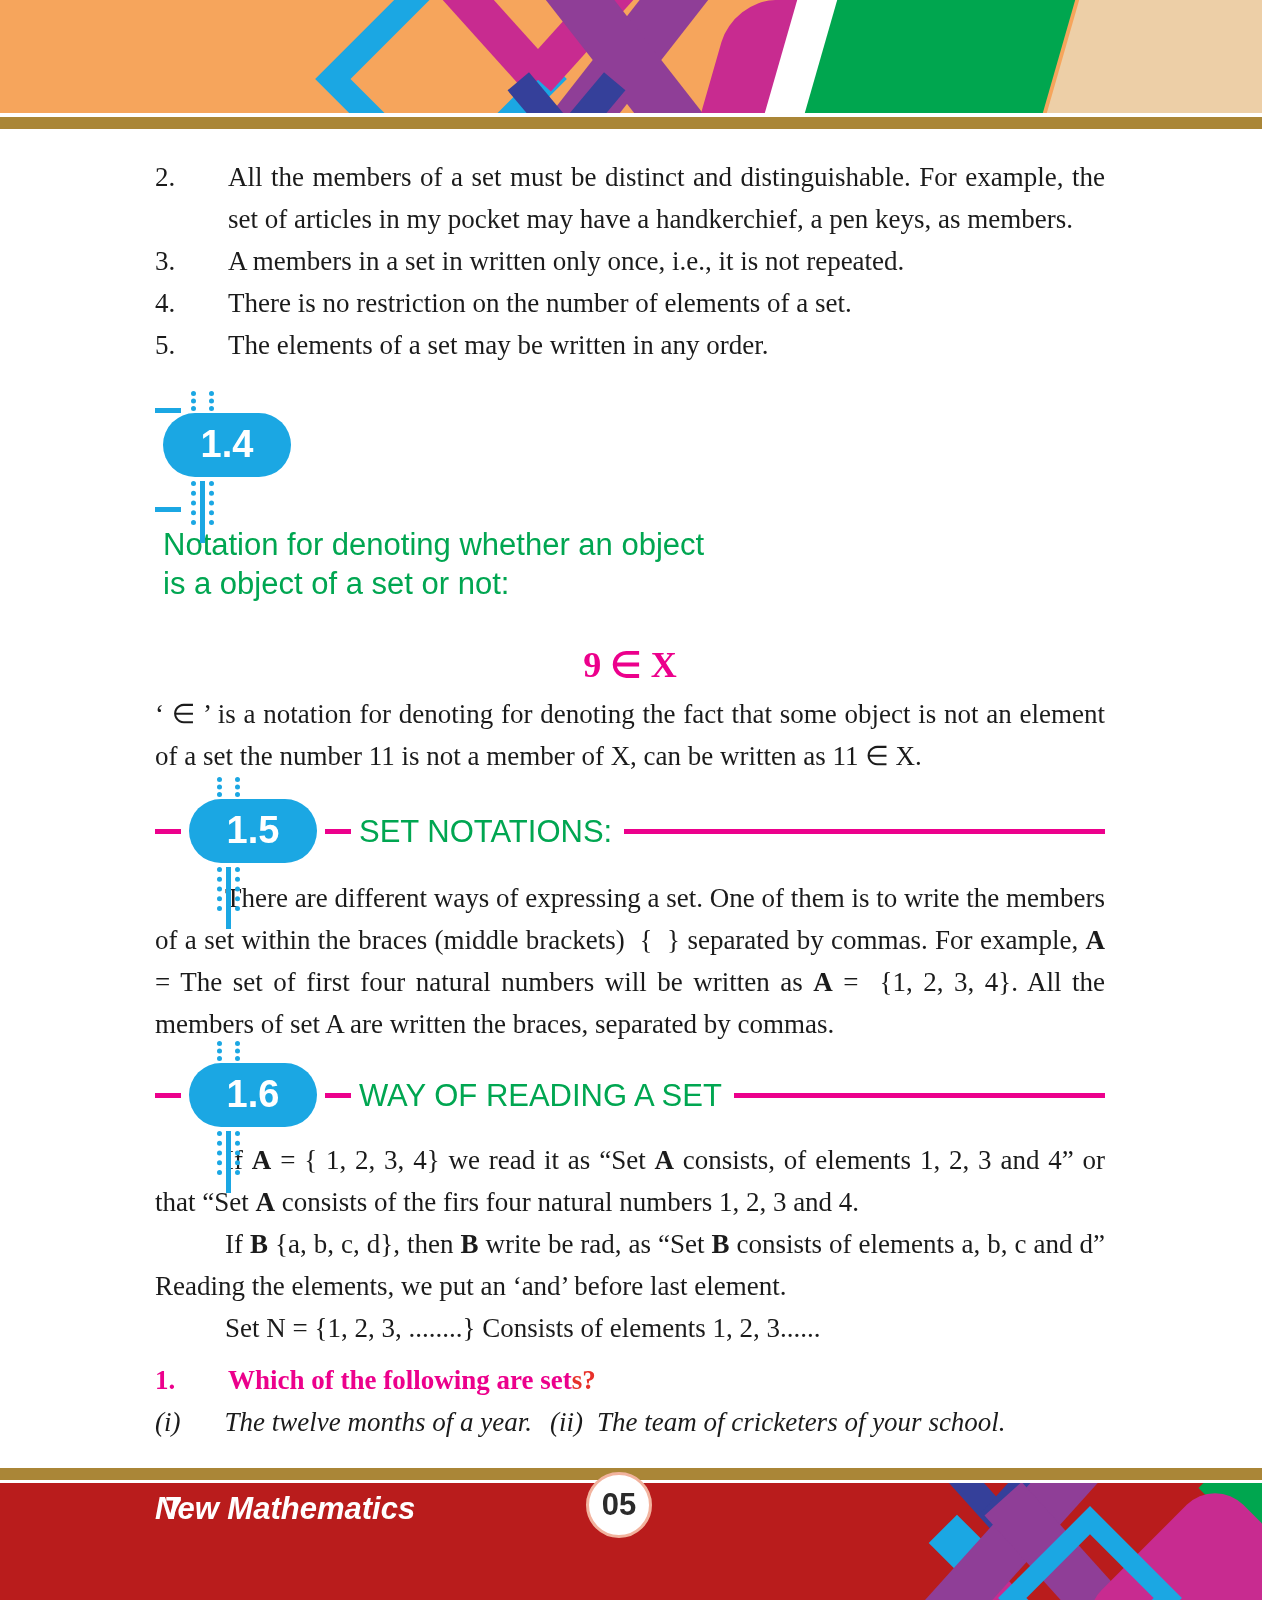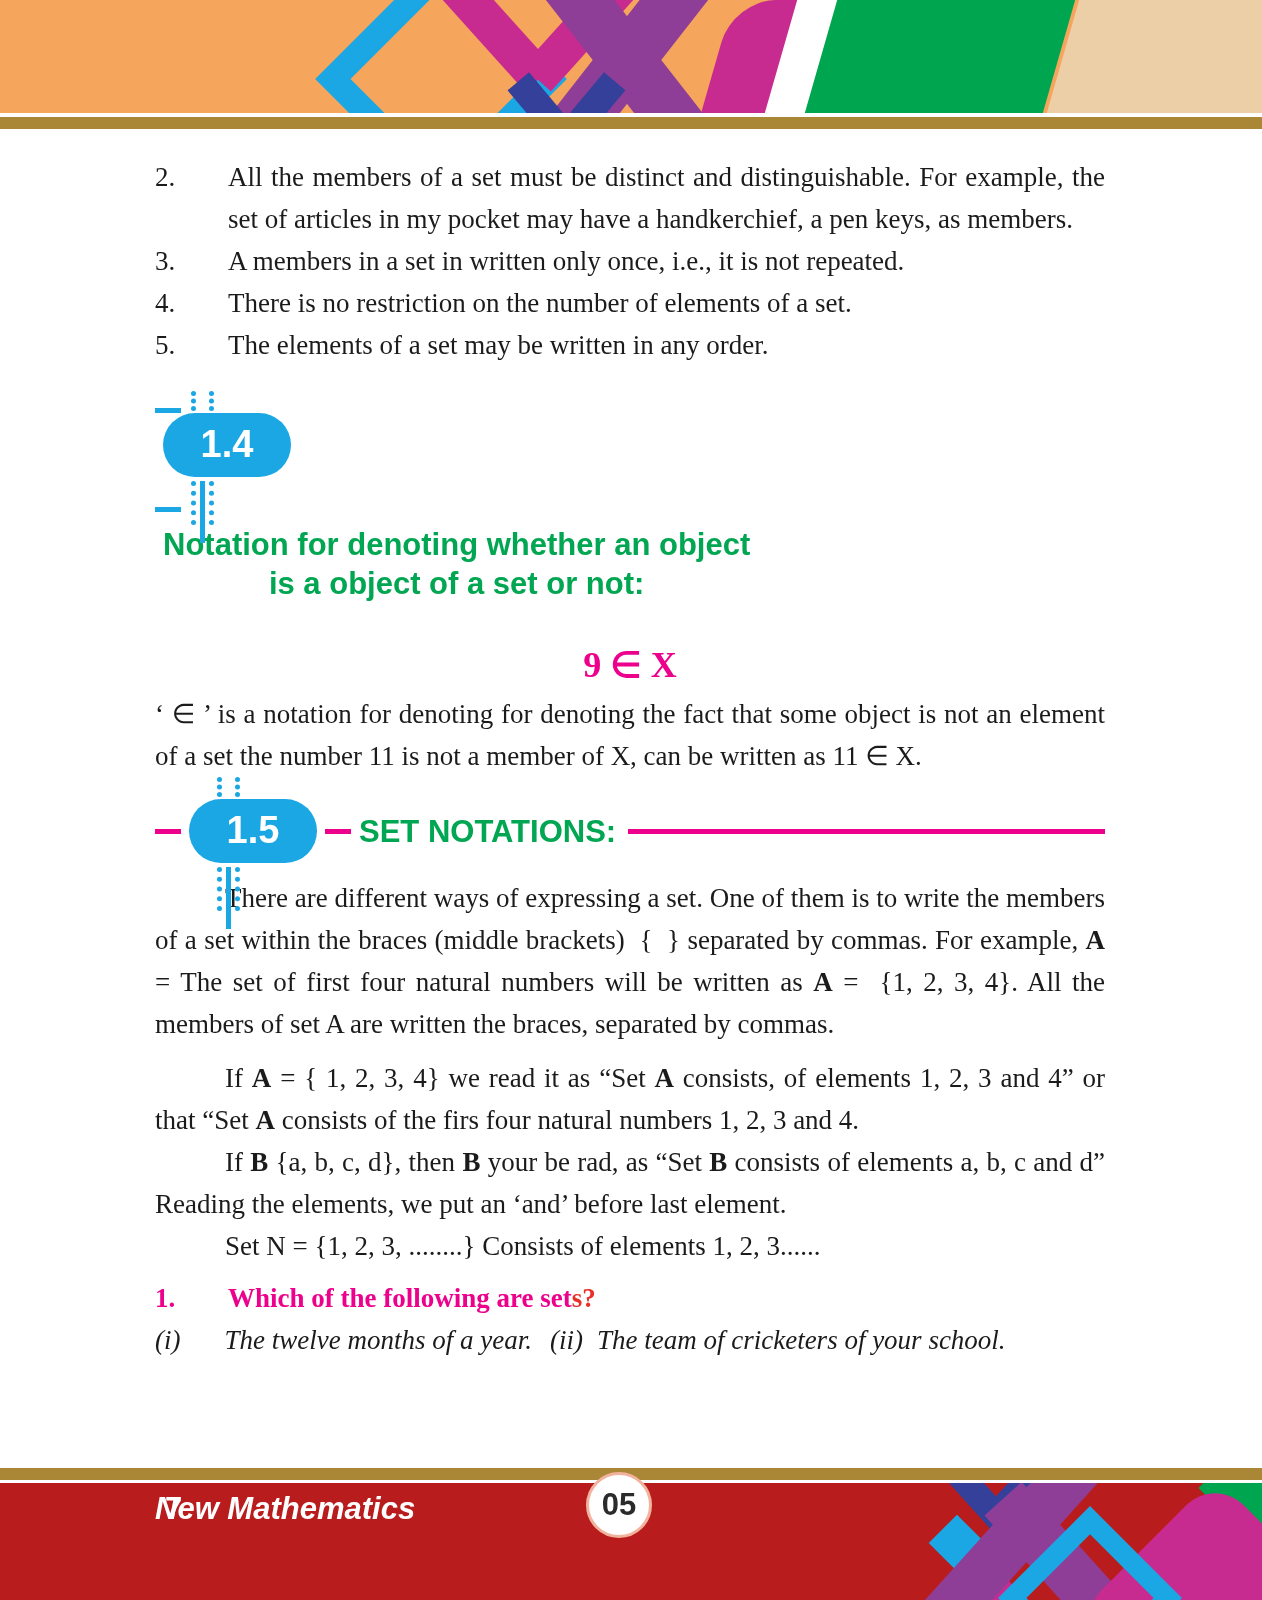--- a/index.html
+++ b/index.html
@@ -41,21 +41,21 @@
   .badge-wrap{position:relative;flex:none;margin:0 8px;}
   .badge{display:block;width:128px;height:64px;border-radius:32px;background:#1BA7E3;color:#fff;
          font-family:"Liberation Sans", sans-serif;font-weight:bold;font-size:38px;line-height:62px;text-align:center;}
   .dots-v{position:absolute;width:0;border-left:5px dotted #1BA7E3;}
   .solid-v{position:absolute;width:5px;background:#1BA7E3;}
   .dt-a{left:28px;top:-22px;height:20px;}
   .dt-b{left:46px;top:-22px;height:20px;}
   .db-a{left:28px;bottom:-48px;height:44px;}
   .db-b{left:46px;bottom:-48px;height:44px;}
   .db-s{left:37px;bottom:-66px;height:62px;}
-  .sec-title{font-family:"Liberation Sans", sans-serif;font-weight:bold;font-size:31px;line-height:39px;color:#00A651;margin-left:8px;text-align:center;}
+  .sec-title{font-family:"Liberation Sans", sans-serif;font-weight:normal;font-size:31px;line-height:39px;color:#00A651;margin-left:8px;}
   .rule{flex:1;height:5px;margin-left:12px;}
   .mt30{margin-top:30px;}
   .pt13{padding-top:13px;}
 
   .formula{text-align:center;color:#EC008C;font-weight:bold;font-size:36px;line-height:52px;margin:2px 0;}
 
   
   .ex-row{display:flex;align-items:center;margin:18px 0 10px 0;height:94px;}
   .ex-deco{position:relative;width:148px;height:66px;flex:none;}
   .ex-deco .d1{position:absolute;left:14px;right:2px;top:16px;border-top:5px dotted #1BA7E3;}
@@ -168,23 +168,37 @@
       <span class="solid-v db-s"></span>
       <span class="badge">1.5</span>
     </span>
     <span class="dash c-mag"></span>
     <div class="sec-title">SET NOTATIONS:</div>
     <span class="rule c-mag"></span>
   </div>
 
   <p class="para indent" style="margin-top:14px;"><span>There are different ways of expressing a set. One of them is to write the members of a set within the braces (middle brackets)&nbsp; {&nbsp; } separated by commas. For example, </span><span style="font-weight: bold;">A</span><span> = The set of first four natural numbers will be written as </span><span style="font-weight: bold;">A</span><span> =&nbsp; {1, 2, 3, 4}. All the members of set A are written the braces, separated by commas.</span></p>
 
+  <div class="sec-row sec-center" style="margin-top:18px;">
+    <span class="dash c-mag"></span>
+    <span class="badge-wrap">
+      <span class="dots-v dt-a"></span>
+      <span class="dots-v dt-b"></span>
+      <span class="dots-v db-a"></span>
+      <span class="dots-v db-b"></span>
+      <span class="solid-v db-s"></span>
+      <span class="badge">1.6</span>
+    </span>
+    <span class="dash c-mag"></span>
+    <div class="sec-title">WAY OF READING A SET</div>
+    <span class="rule c-mag"></span>
+  </div>
 
   <p class="para indent" style="margin-top:12px;"><span>If </span><span style="font-weight: bold;">A</span><span> = { 1, 2, 3, 4} we read it as “Set </span><span style="font-weight: bold;">A</span><span> consists, of elements 1, 2, 3 and 4” or that “Set </span><span style="font-weight: bold;">A</span><span> consists of the firs four natural numbers 1, 2, 3 and 4.</span></p>
-  <p class="para indent"><span>If </span><span style="font-weight: bold;">B</span><span> {a, b, c, d}, then </span><span style="font-weight: bold;">B</span><span> your be rad, as “Set </span><span style="font-weight: bold;">B</span><span> consists of elements a, b, c and d” Reading the elements, we put an ‘and’ before last element.</span></p>
+  <p class="para indent"><span>If </span><span style="font-weight: bold;">B</span><span> {a, b, c, d}, then </span><span style="font-weight: bold;">B</span><span> write be rad, as “Set </span><span style="font-weight: bold;">B</span><span> consists of elements a, b, c and d” Reading the elements, we put an ‘and’ before last element.</span></p>
   <p class="para indent">Set N = {1, 2, 3, ........} Consists of elements 1, 2, 3......</p>
 
 
   <div class="q-row">
     <span class="q-num">1.</span>
     <span><span style="color: rgb(236, 0, 140);">Which of the following are set</span><span style="color: rgb(232, 49, 42);">s?</span></span>
   </div>
   <div class="q-items">
     <span class="lab">(i)</span><span class="lab gap1">The twelve months of a year.</span><span class="lab gap2">(ii)</span><span class="lab gap3">The team of cricketers of your school.</span>
   </div>

